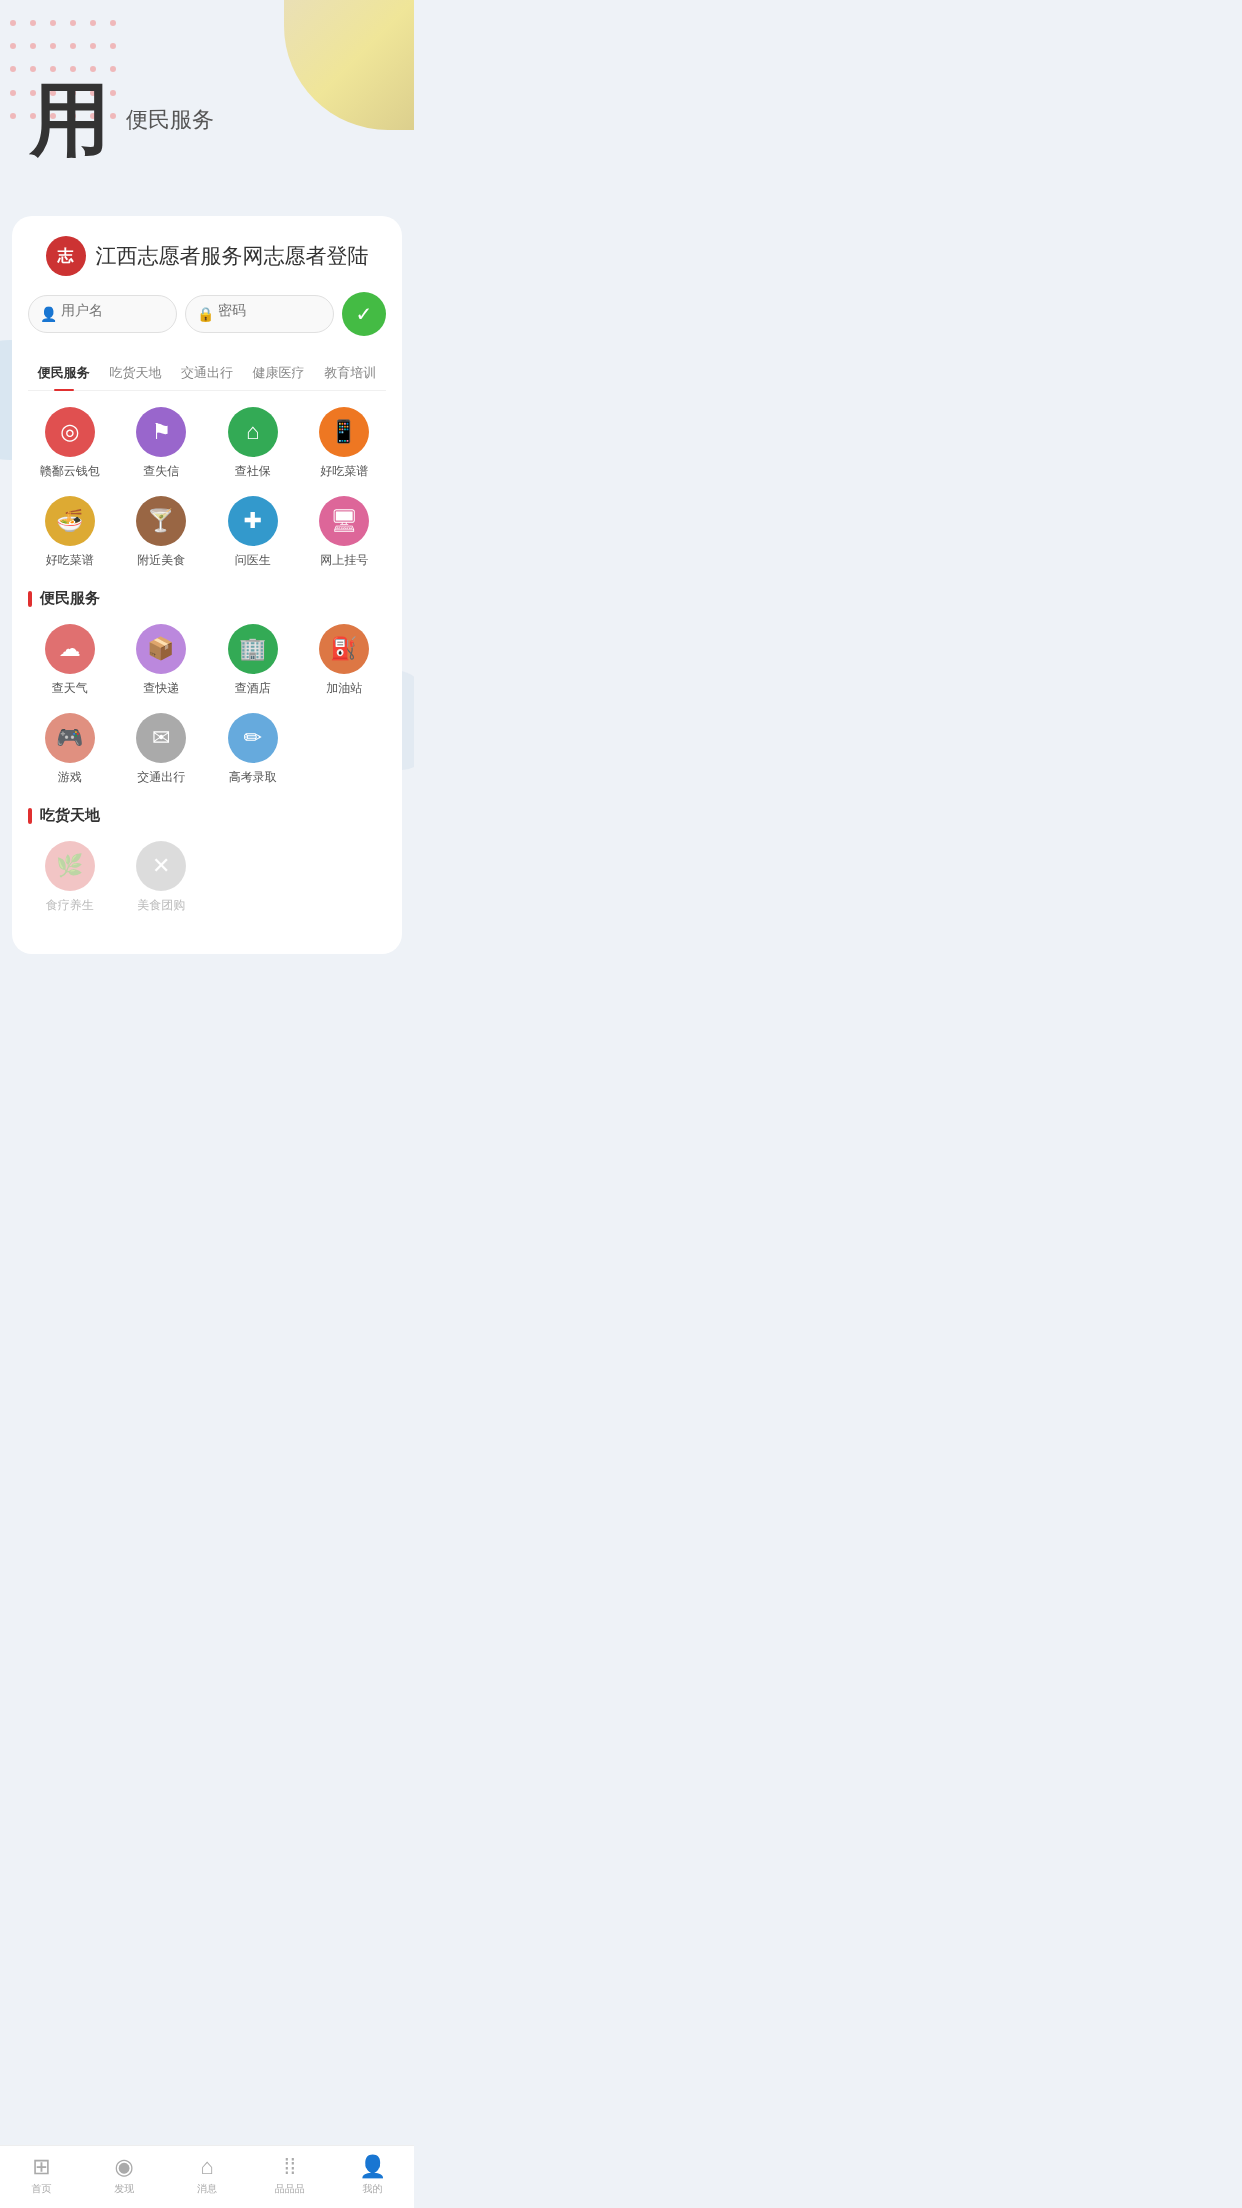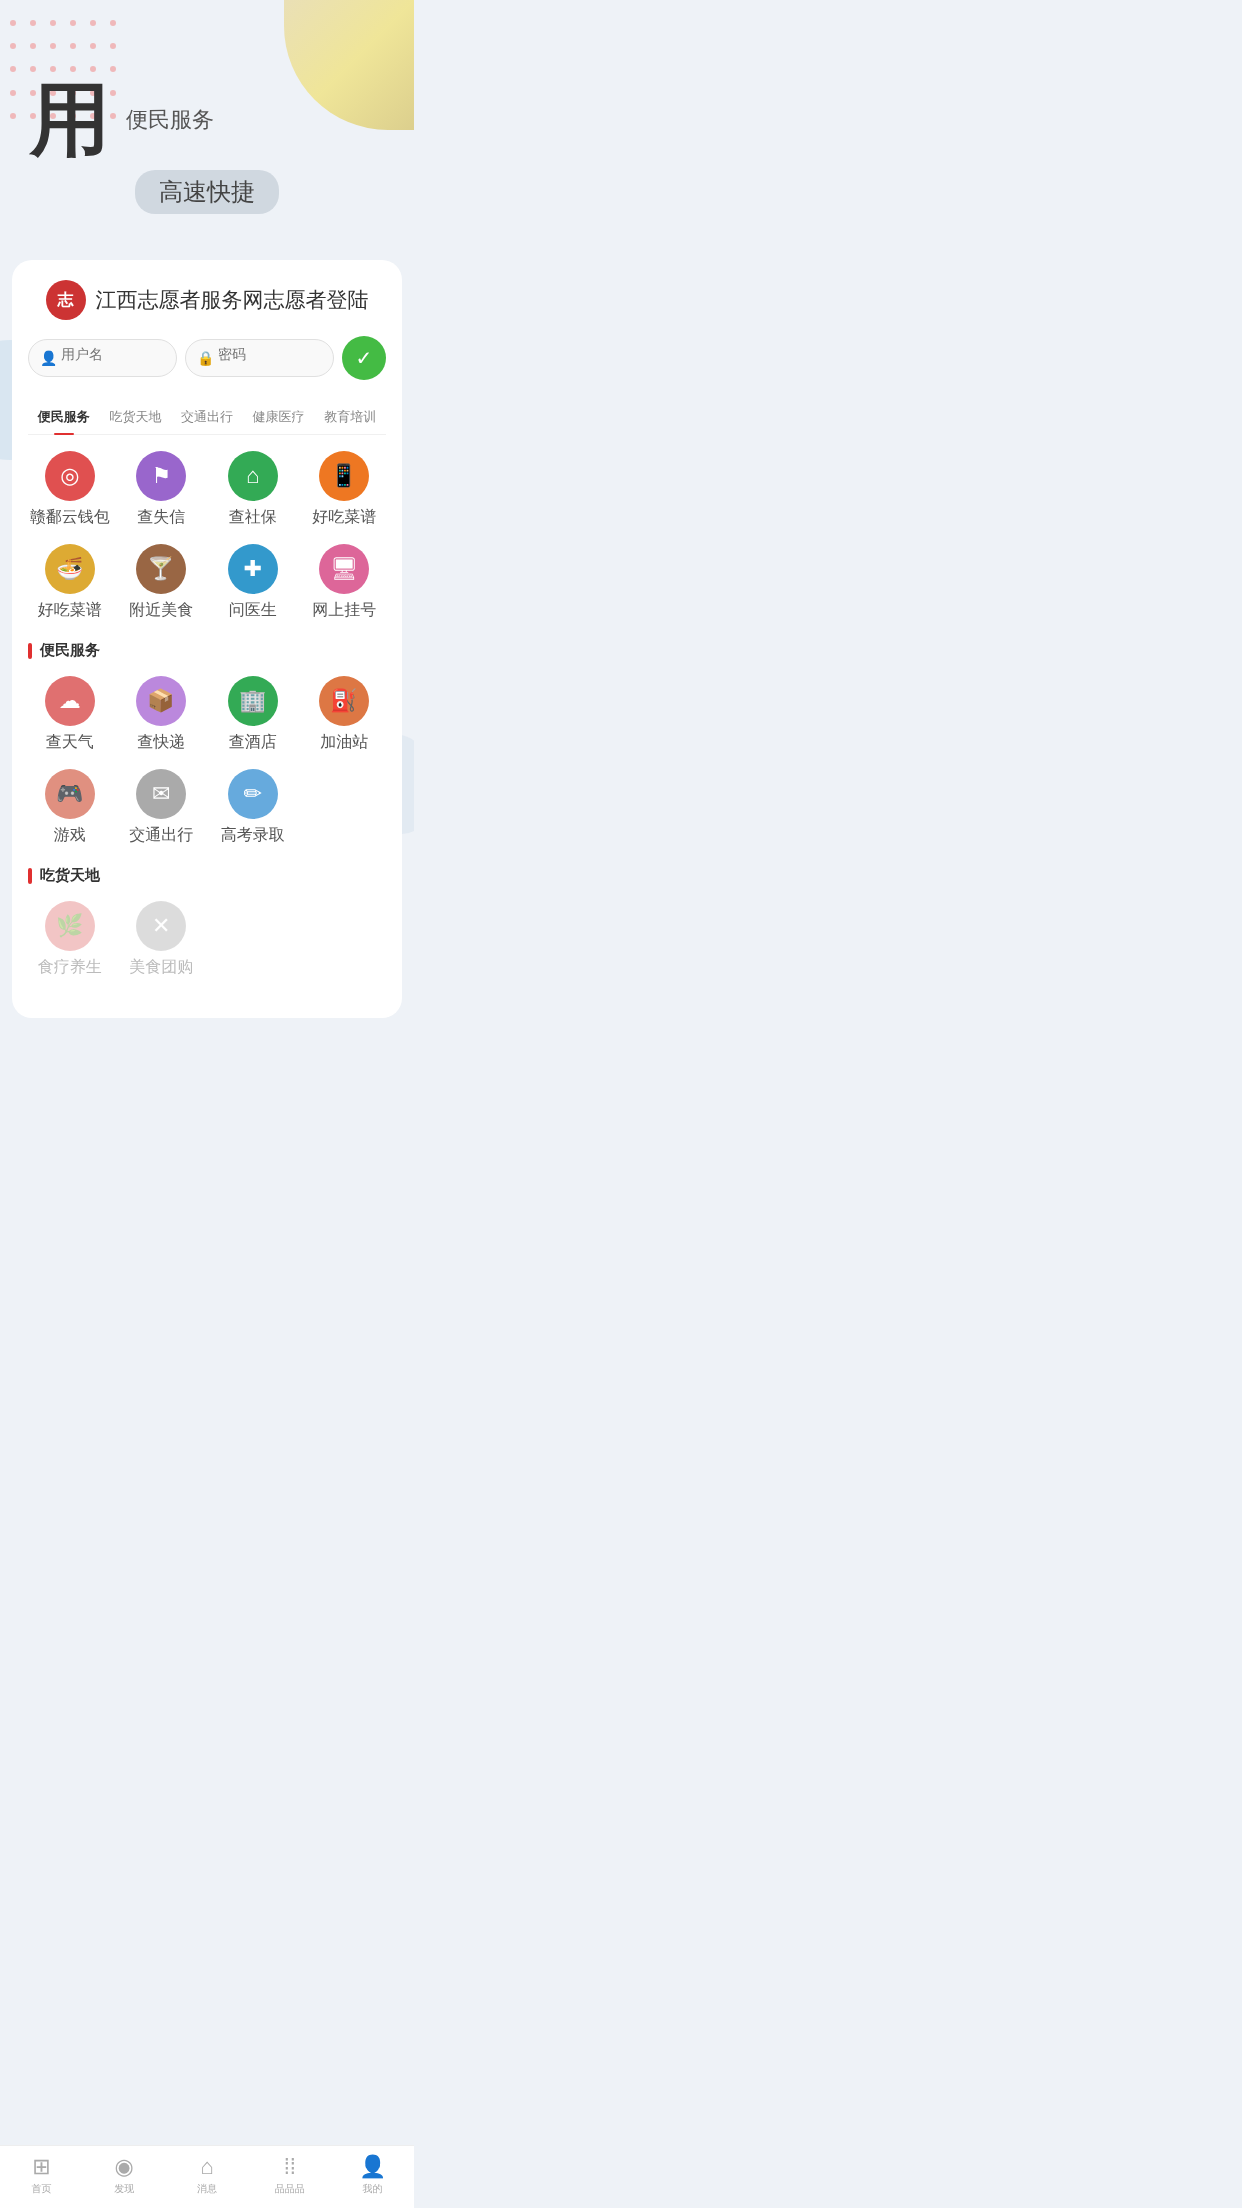--- a/index.html
+++ b/index.html
@@ -247,21 +247,21 @@
       border-radius: 50%;
       display: flex;
       align-items: center;
       justify-content: center;
       margin-bottom: 6px;
       font-size: 22px;
       color: white;
     }
 
     .service-label {
-      font-size: 16px;
+      font-size: 12px;
       color: #555;
       text-align: right;
     }
 
     
     .section-title {
       display: flex;
       align-items: center;
       font-size: 15px;
       font-weight: 600;
@@ -369,23 +369,20 @@
 </div>
 <div class="bg-blob-top-right"></div>
 <div class="bg-circle-left"></div>
 <div class="bg-blob-bottom-right"></div>
 
 <div class="hero">
   <div class="hero-title-row">
     <span class="hero-char">用</span>
     <span class="hero-sub1">便民服务</span>
   </div>
-  <div class="hero-sub2-row">
-    <span class="hero-sub2-pill">高速快捷</span>
-  </div>
 </div>
 
 <div class="main-card">
 
   <div class="login-header">
     <div class="login-logo">
       <span>志</span>
     </div>
     <span class="login-title">江西志愿者服务网志愿者登陆</span>
   </div>

